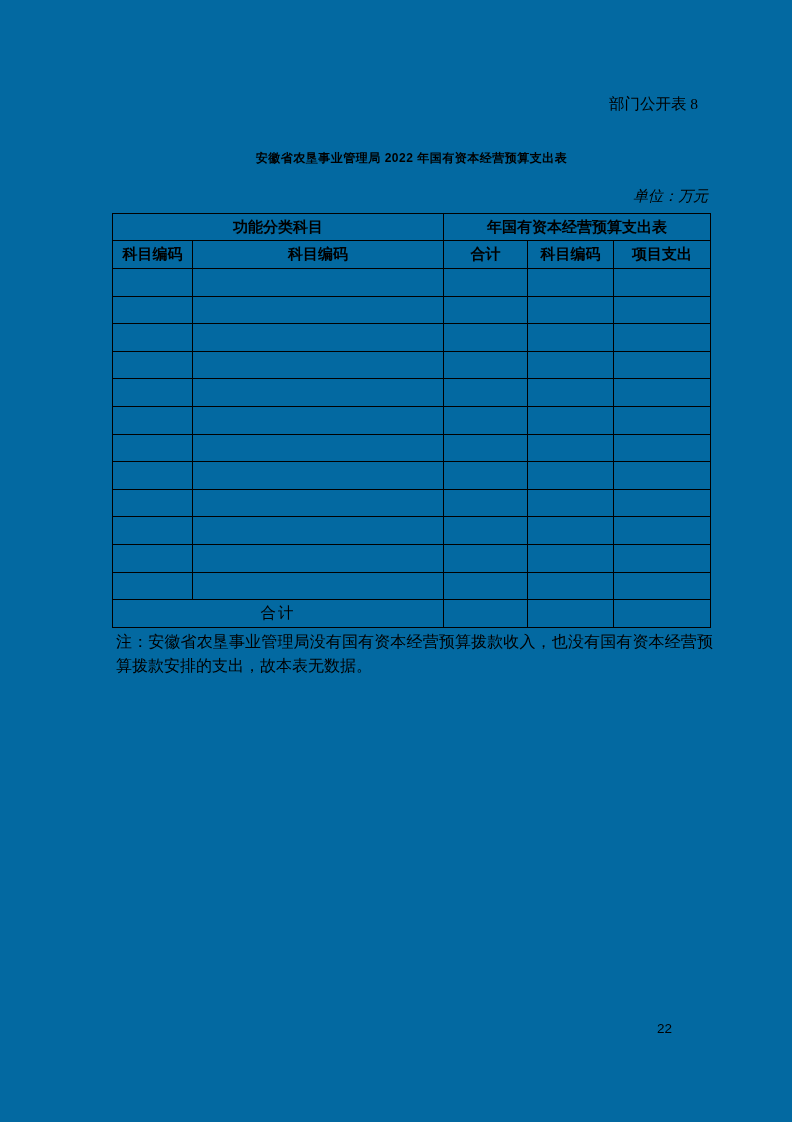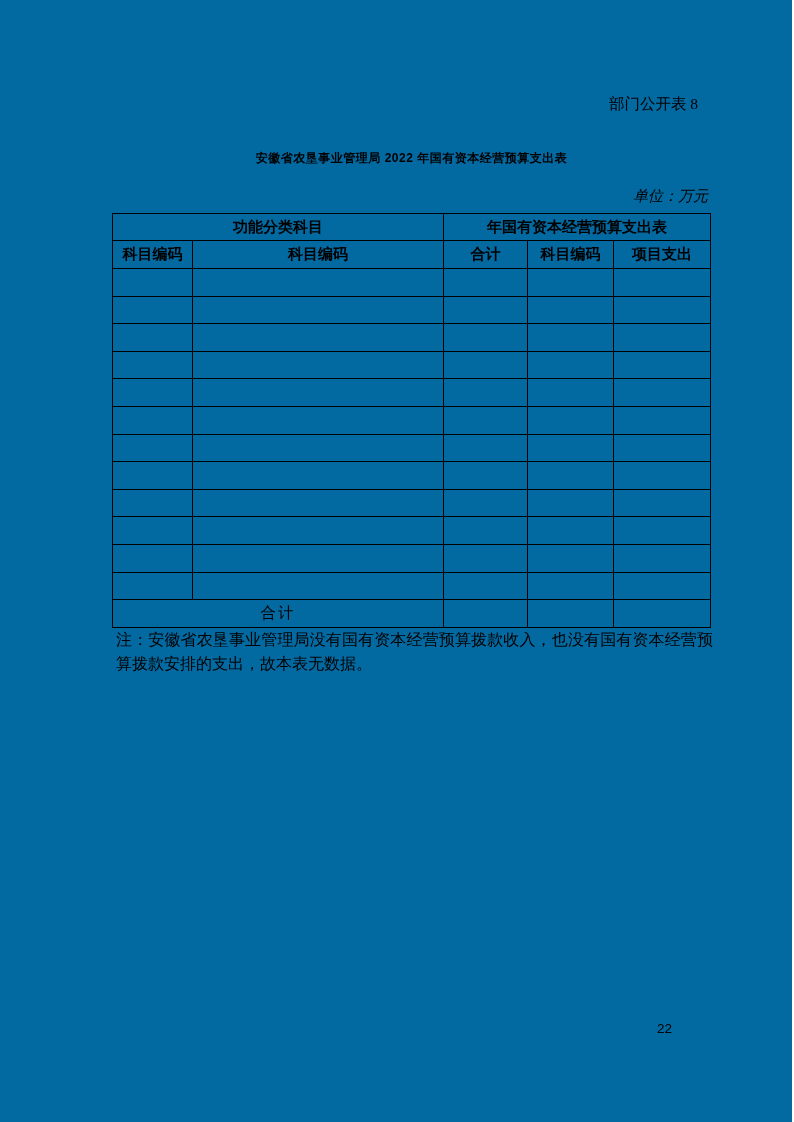--- a/index.html
+++ b/index.html
@@ -65,21 +65,21 @@
   tr.total-row { height: 28px; }
   td.total-label {
     font-family: "Liberation Serif", serif;
     font-weight: normal;
     font-size: 15.5px;
     letter-spacing: 2px;
   }
   .note {
     position: absolute;
     top: 630px; left: 116px; width: 597px;
-    font-family: Liberation Mono, monospace;
+    font-family: Liberation Sans, sans-serif;
     font-size: 16px;
     line-height: 23.5px;
     text-align: justify;
     text-justify: inter-ideograph;
   }
   .page-number {
     position: absolute;
     top: 1021px; left: 657px;
     font-size: 13.5px;
     font-family: Liberation Sans, sans-serif;

